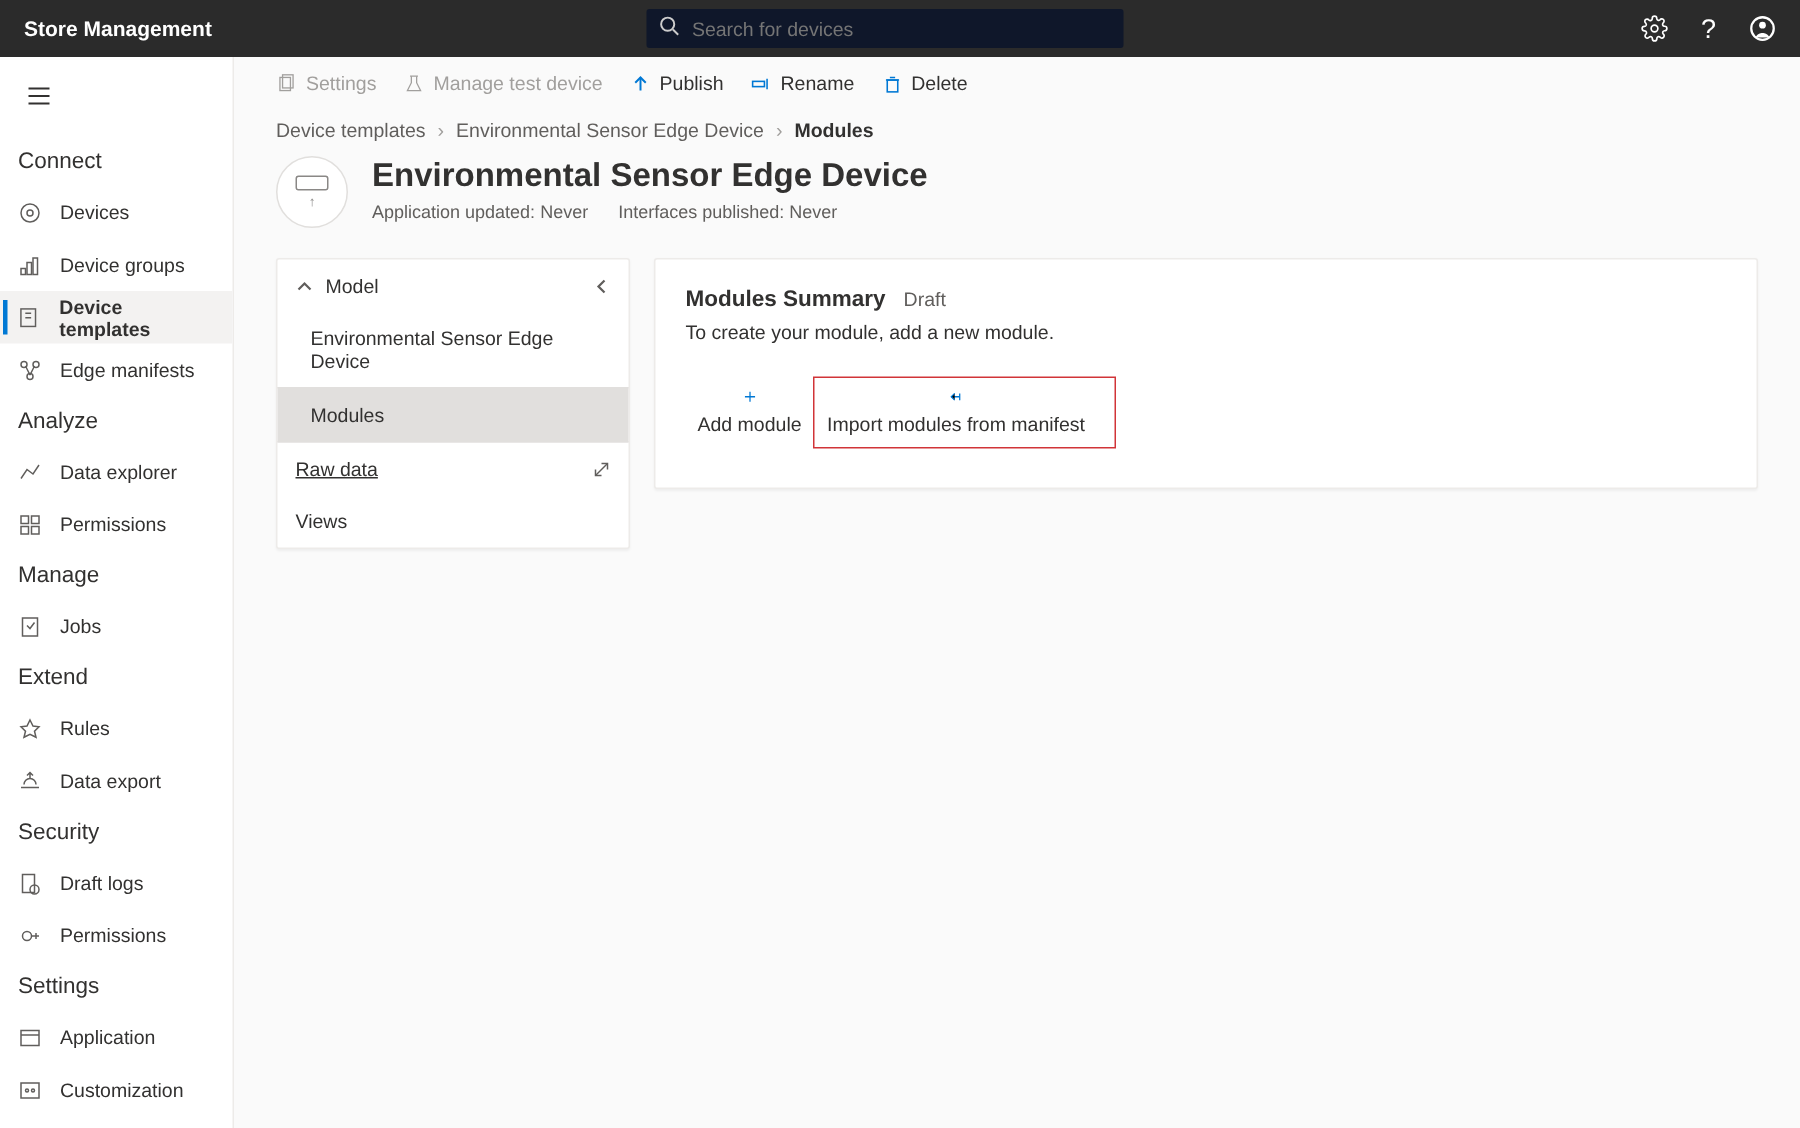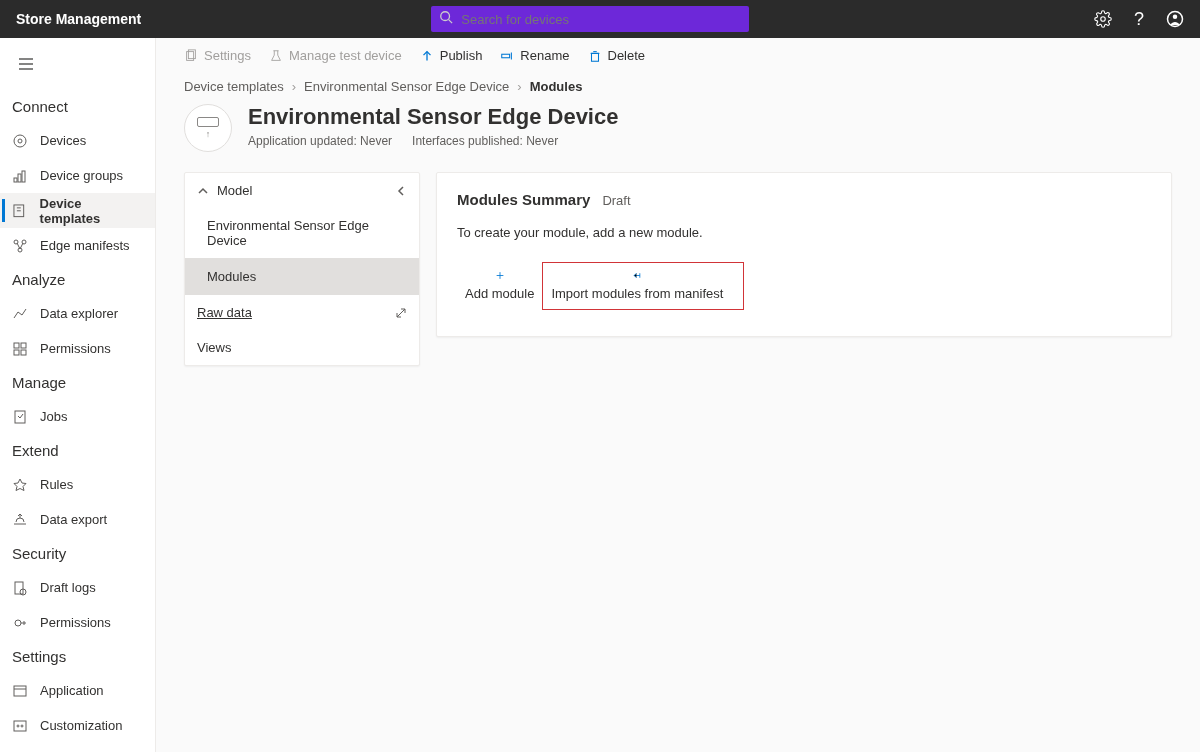--- a/index.html
+++ b/index.html
@@ -1,21 +1,21 @@
 <!DOCTYPE html>
 <html><head>
 <meta charset="utf-8">
 <style>
   * { margin: 0; padding: 0; box-sizing: border-box; font-family: "Segoe UI", -apple-system, sans-serif; }
   body { background: #fafafa; color: #323130; overflow: hidden; width: 1200px; height: 752px; }
 
   .topbar { height: 38px; background: #2b2b2b; color: #fff; display: flex; align-items: center; padding: 0 16px; }
   .topbar-title { font-size: 14px; font-weight: 600; flex: 0 0 auto; }
   .topbar-spacer1 { flex: 1 1 auto; max-width: 290px; }
-  .search-box { display:flex; align-items:center; background:#6d28d9; height:26px; width:318px; border-radius:2px; padding:0 8px;}
+  .search-box { display:flex; align-items:center; background:#0f172a; height:26px; width:318px; border-radius:2px; padding:0 8px;}
   .search-box svg { width:14px; height:14px; color:#ccc; flex:0 0 auto;}
   .search-box input { background:transparent; border:none; outline:none; color:#ccc; font-size:13px; padding-left:8px; width:100%;}
   .topbar-spacer2 { flex:1 1 auto;}
   .topbar-icons { display:flex; align-items:center; gap:18px; color:#fff;}
   .topbar-icons .ico { width:18px; height:18px; display:flex; align-items:center; justify-content:center;}
   .topbar-icons svg { width:18px; height:18px; stroke:#fff;}
 
   .body { display:flex; height:calc(752px - 38px);}
   .sidebar { width:156px; background:#fff; border-right:1px solid #edebe9; padding-top:8px; overflow:hidden;}
   .hamburger { padding:10px 18px 14px; }
@@ -53,21 +53,21 @@
   .tree-item{padding:10px 12px 10px 22px;font-size:13px;cursor:pointer;}
   .tree-item.selected{background:#e1dfdd;border-top:1px solid #e1dfdd;border-bottom:1px solid #e1dfdd;}
   .tree-item.raw{display:flex;align-items:center;justify-content:space-between;padding-left:12px;text-decoration:underline;}
   .tree-item.raw svg{width:12px;height:12px;}
   .tree-item.first{padding-left:22px;}
 
   .summary-panel{flex:1;background:#fff;border:1px solid #edebe9;border-radius:2px;box-shadow:0 1px 2px rgba(0,0,0,0.05);padding:18px 20px 26px;}
   .summary-title{display:flex;align-items:baseline;gap:12px;}
   .summary-title h2{font-size:15px;font-weight:600;}
   .summary-title .draft{font-size:13px;color:#605e5c;}
-  .summary-desc{font-size:13px;color:#323130;margin-top:17px;}
+  .summary-desc{font-size:13px;color:#323130;margin-top:6px;}
   .action-row{display:flex;align-items:center;margin-top:22px;}
   .action-btn{display:flex;align-items:center;gap:6px;font-size:13px;color:#323130;padding:0 8px;height:30px;cursor:pointer;flex-direction:column;}
   .action-btn svg{width:14px;height:14px;color:#0078d4;}
   .import-group{border:1px solid #d13438;padding-right:12px;padding-left:0;height:48px;display:flex;align-items:center;}
 </style>
 </head>
 <body>
 
 <div class="topbar">
   <div class="topbar-title">Store Management</div>

